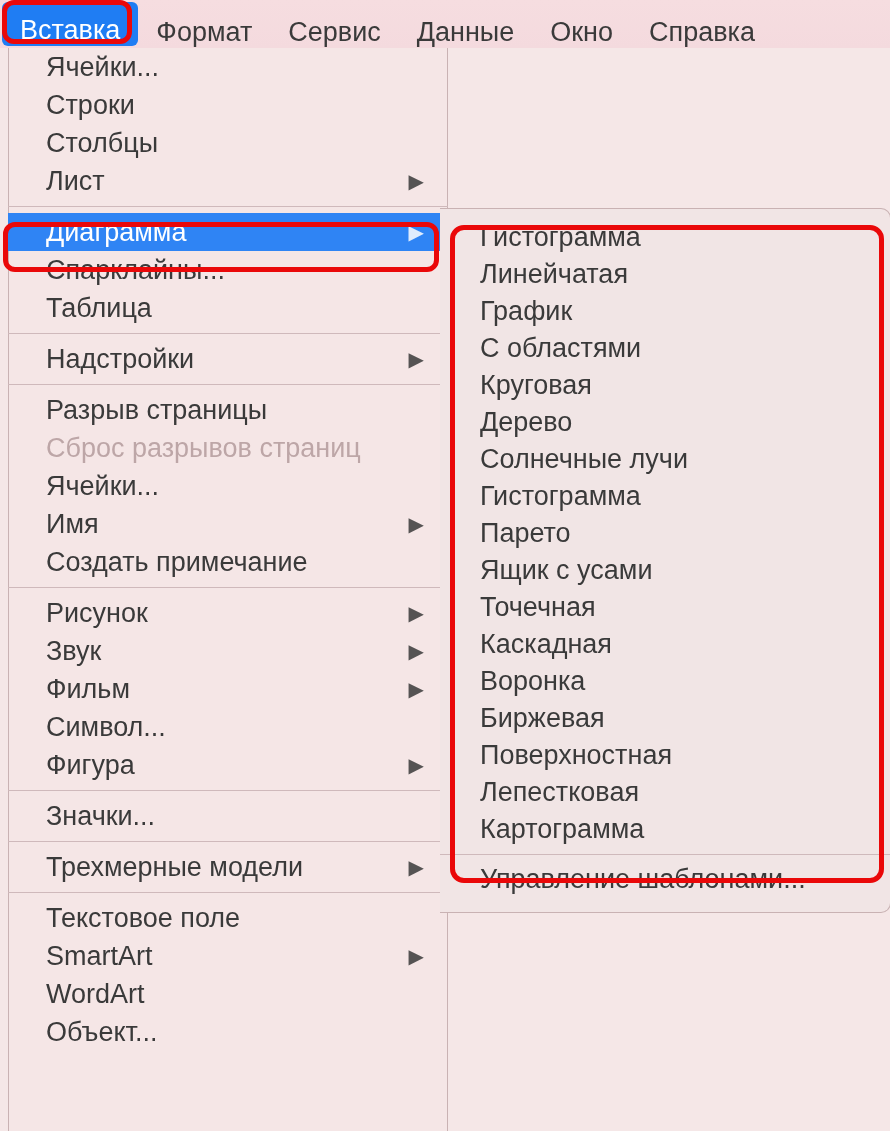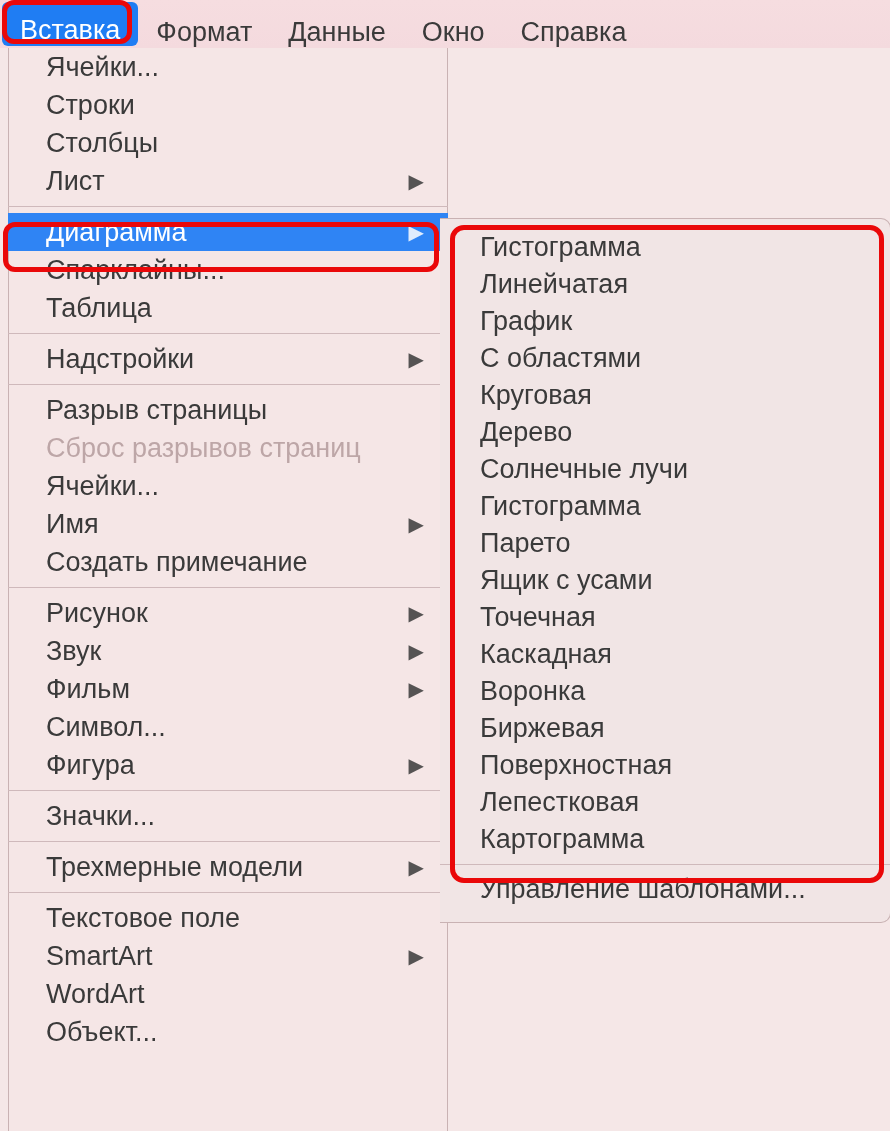--- a/index.html
+++ b/index.html
@@ -85,21 +85,21 @@
     position:absolute;
     left:450px;top:225px;
     width:434px;height:658px;
     border:5px solid #ea0809;border-radius:14px;
     pointer-events:none;
     box-sizing:border-box;
   }
   
   .submenu{
     position:absolute;
-    left:440px;top:218px;
+    left:440px;top:208px;
     width:450px;
     background:#f1e5e5;
     border:1px solid #c9b2b3;
     border-left:none;
     border-radius:0 10px 10px 0;
     padding:10px 0 14px 0;
   }
   .sm-item{
     display:flex;align-items:center;
     height:37px;
@@ -114,20 +114,23 @@
 <body>
 
 <div class="menubar">
   <div class="menu active">
       <span>Вставка</span>
     </div>
   <div class="menu">
       <span>Формат</span>
     </div>
   <div class="menu">
+      <span>Сервис</span>
+    </div>
+  <div class="menu">
       <span>Данные</span>
     </div>
   <div class="menu">
       <span>Окно</span>
     </div>
   <div class="menu">
       <span>Справка</span>
     </div>
 </div>
 

